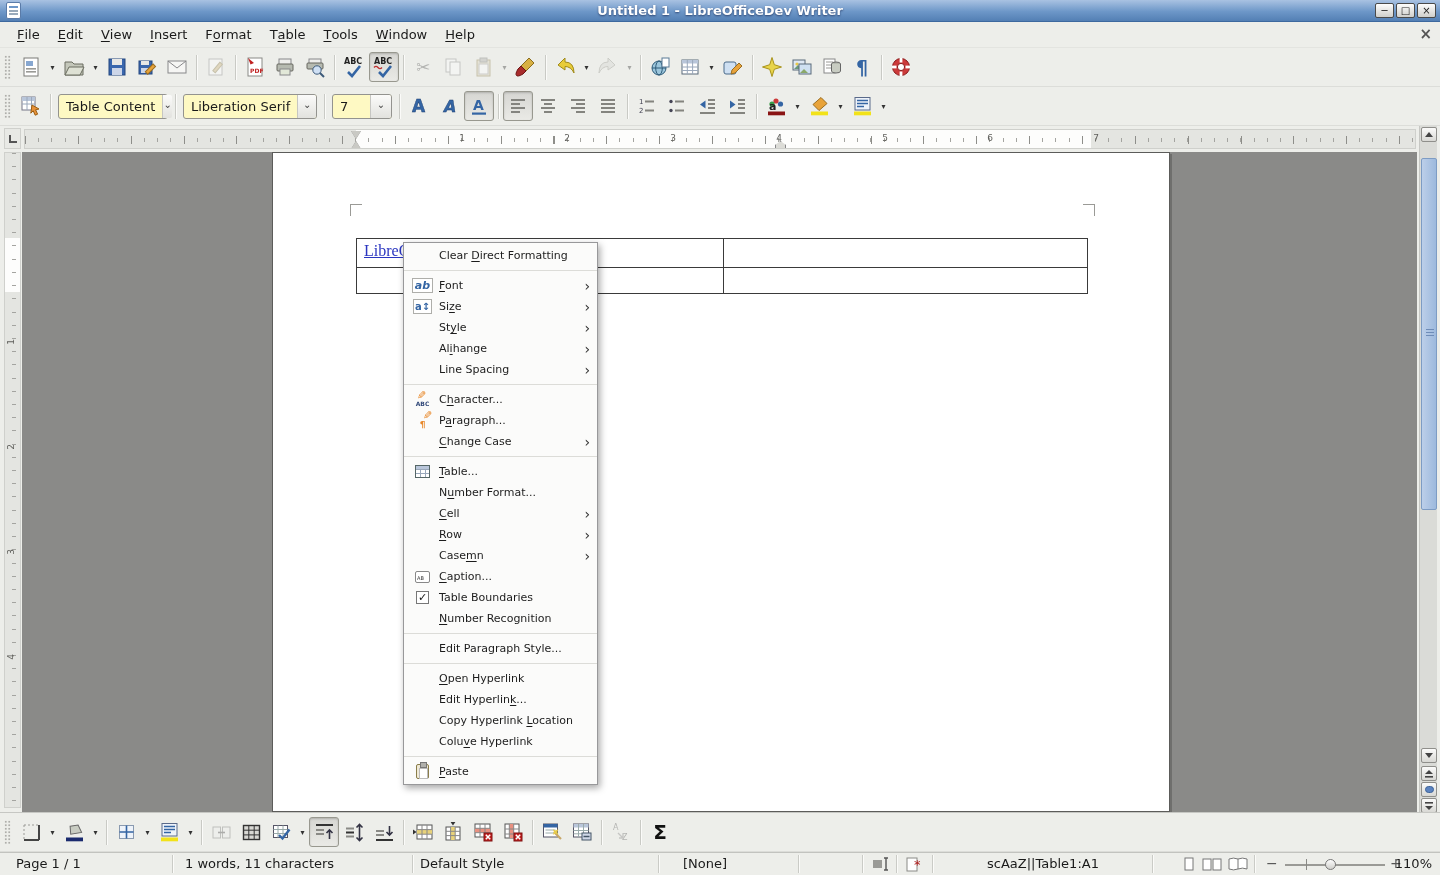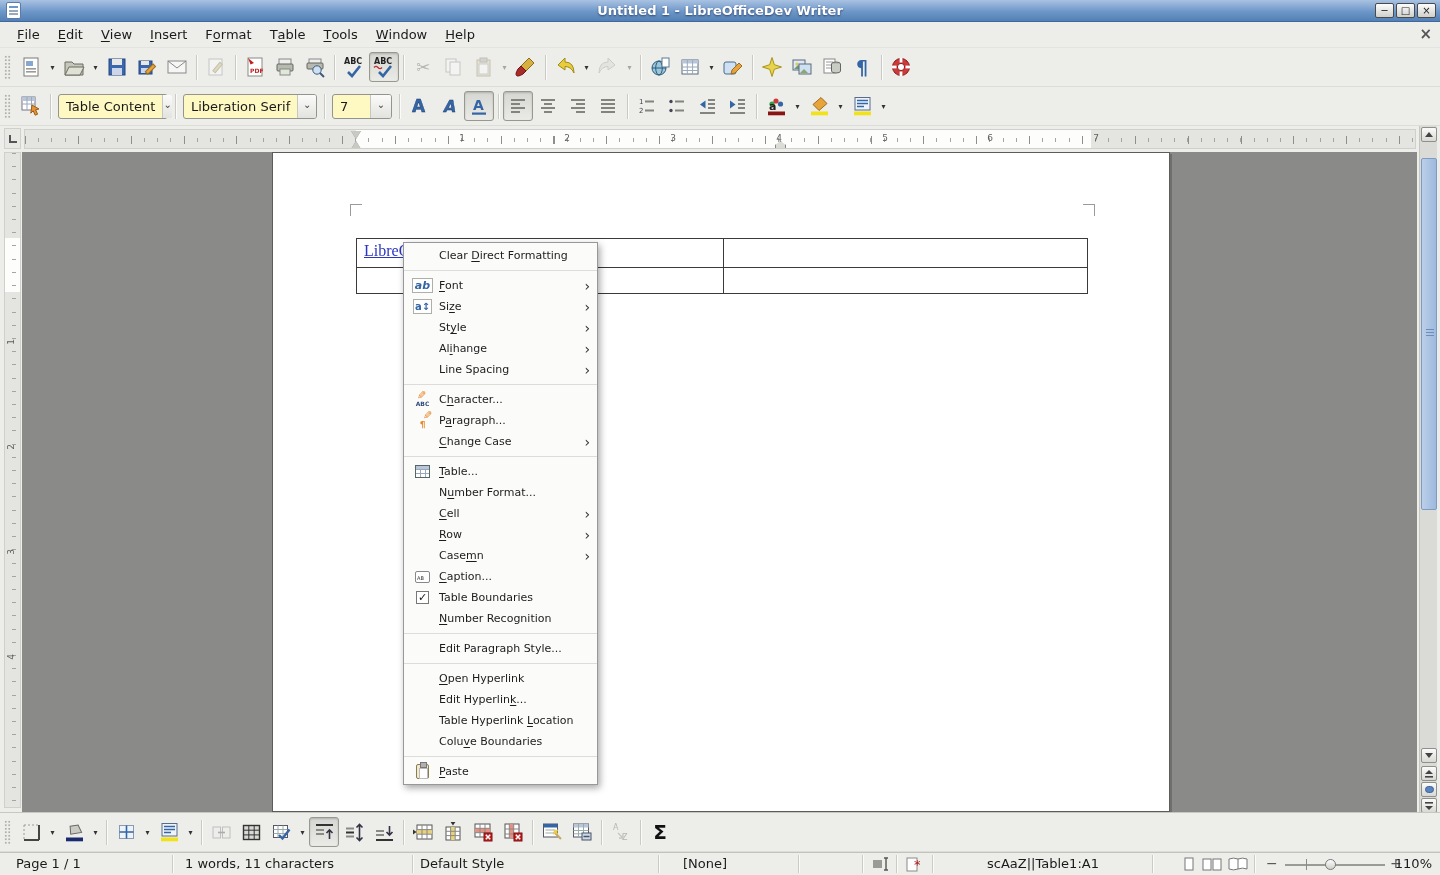--- a/index.html
+++ b/index.html
@@ -631,26 +631,26 @@
           <span class="mlabel"><span></span><span class="u">O</span><span>pen Hyperlink</span></span>
           <span class="marrow"></span>
         </div>
         <div class="mi">
           <span class="mic"></span>
           <span class="mlabel"><span>Edit Hyperlin</span><span class="u">k</span><span>...</span></span>
           <span class="marrow"></span>
         </div>
         <div class="mi">
           <span class="mic"></span>
-          <span class="mlabel"><span>Table Hyperlink </span><span class="u">L</span><span>ocation</span></span>
-          <span class="marrow"></span>
-        </div>
-        <div class="mi">
-          <span class="mic"></span>
-          <span class="mlabel"><span>Colu</span><span class="u">v</span><span>e Boundaries</span></span>
+          <span class="mlabel"><span>Copy Hyperlink </span><span class="u">L</span><span>ocation</span></span>
+          <span class="marrow"></span>
+        </div>
+        <div class="mi">
+          <span class="mic"></span>
+          <span class="mlabel"><span>Colu</span><span class="u">v</span><span>e Hyperlink</span></span>
           <span class="marrow"></span>
         </div>
         <div class="msep"></div>
         <div class="mi">
           <span class="mic">
             <span class="paste-icon"></span>
           </span>
           <span class="mlabel"><span></span><span class="u">P</span><span>aste</span></span>
           <span class="marrow"></span>
         </div>

